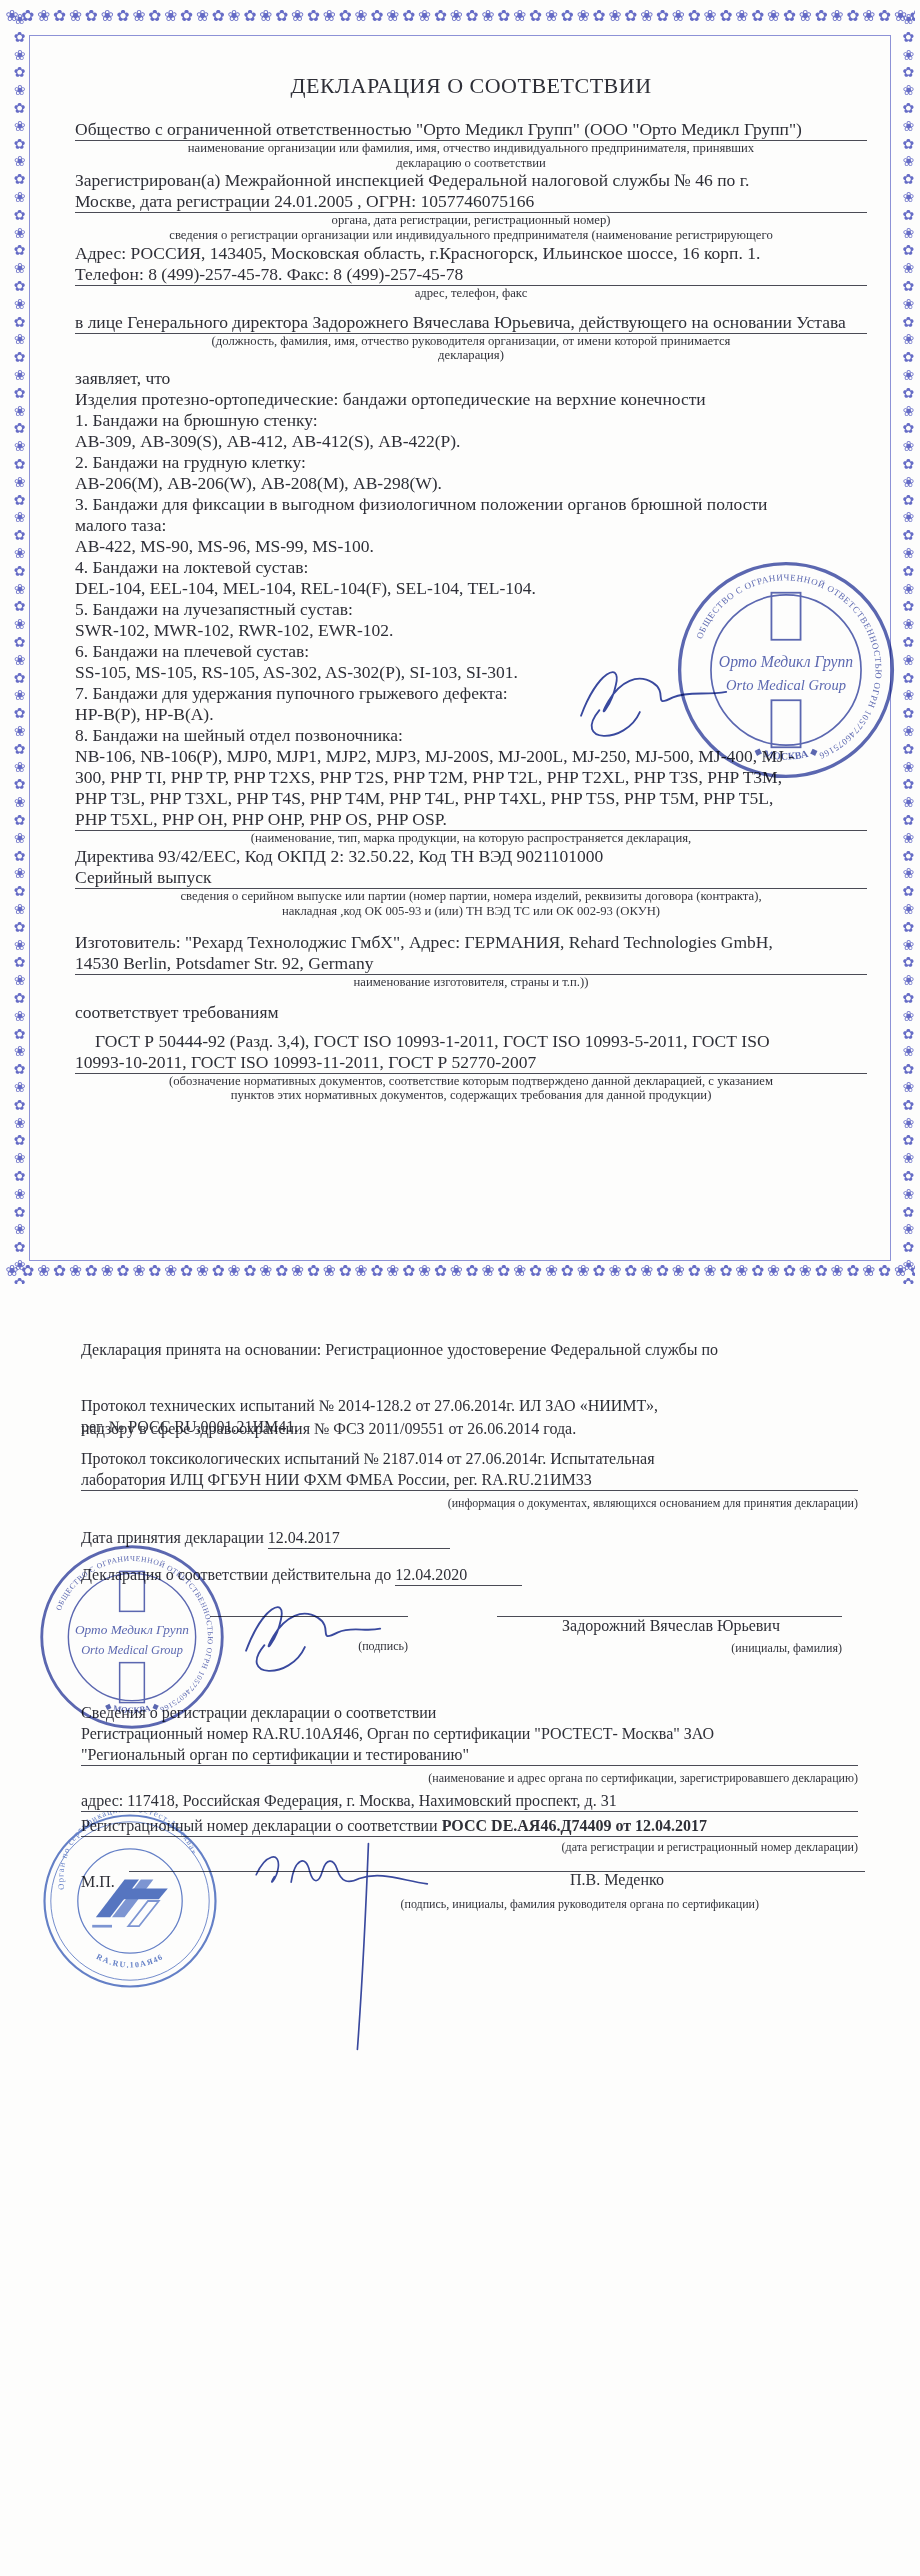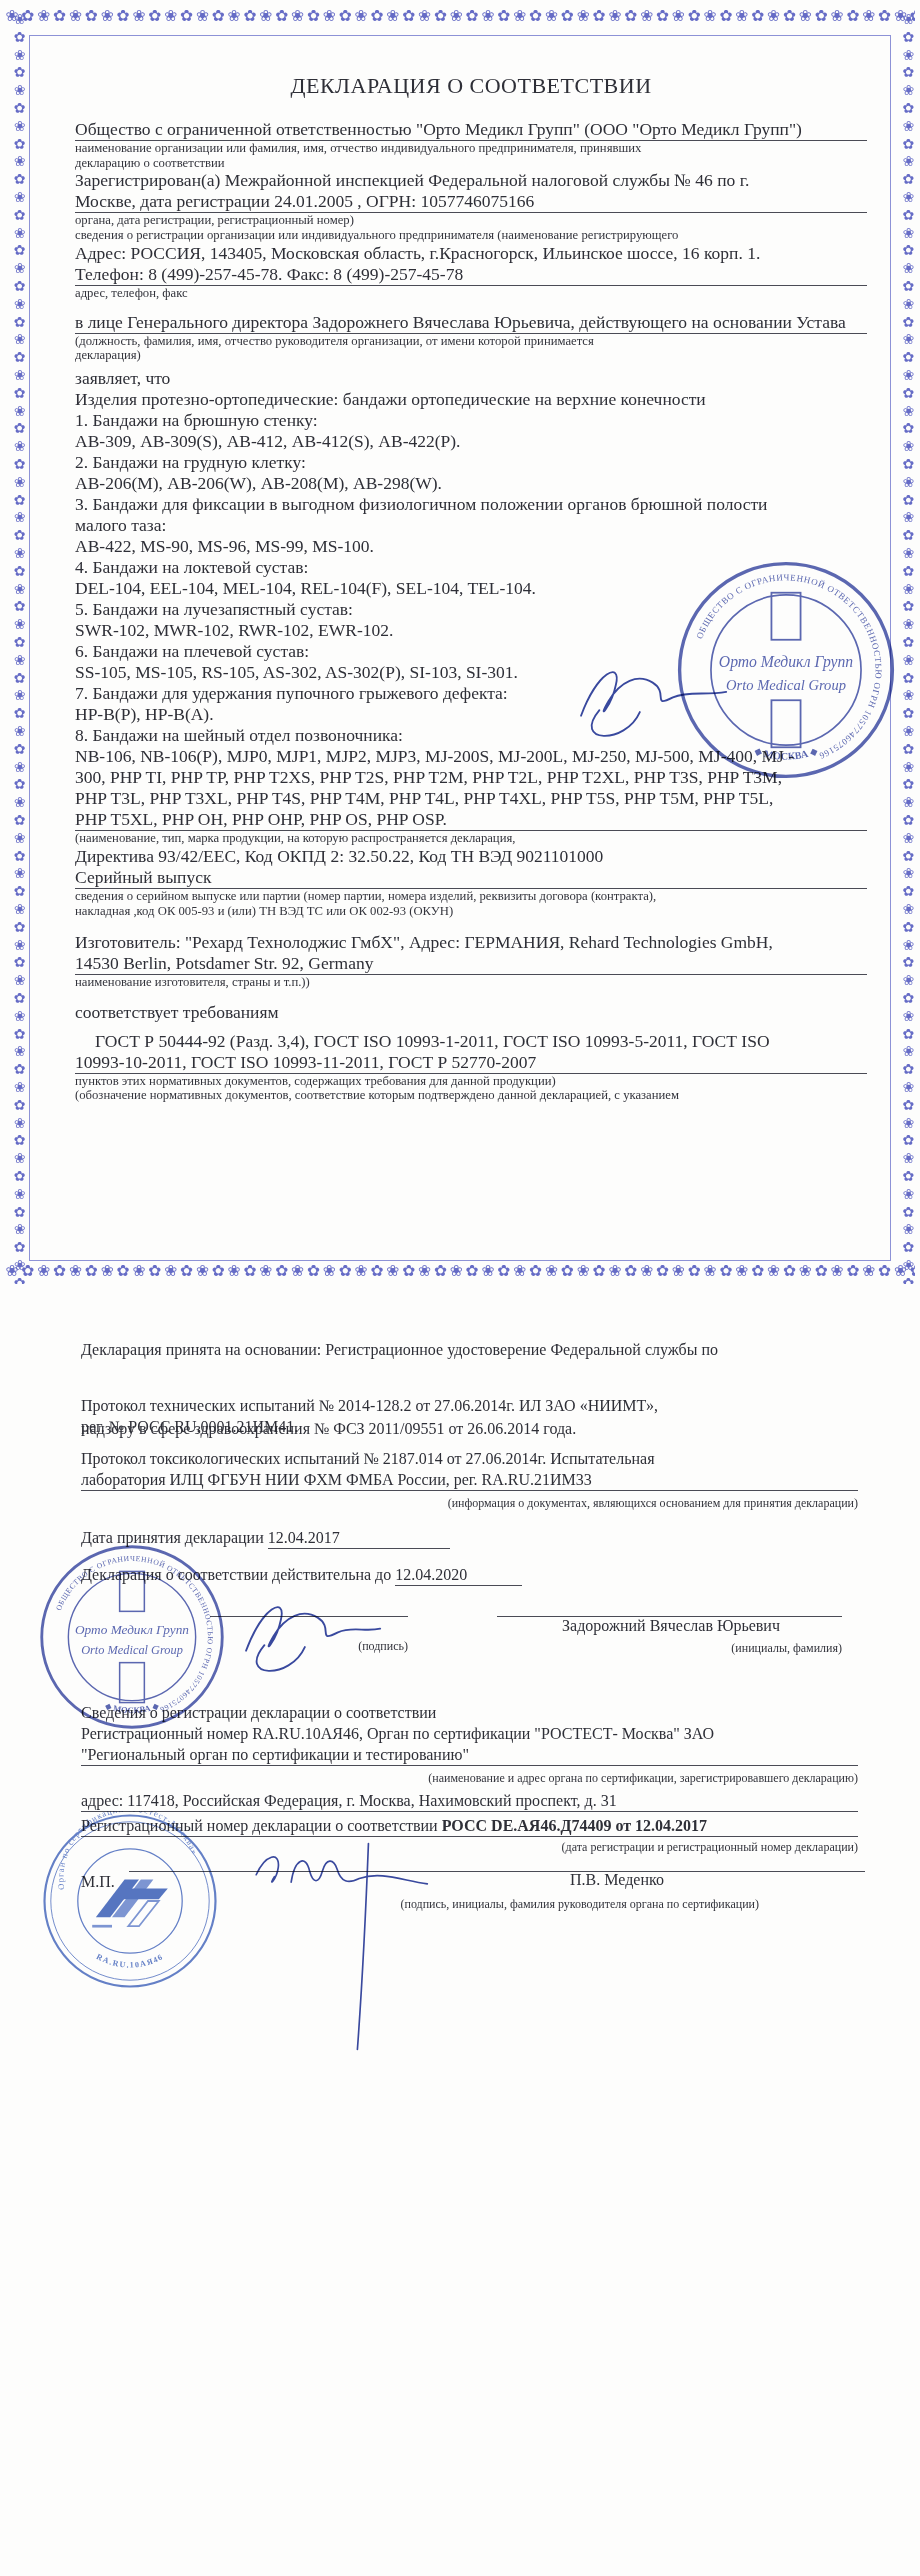--- a/index.html
+++ b/index.html
@@ -15,21 +15,21 @@
            font-size:14px;letter-spacing:1.8px;}
   .strip.left{left:4.6px;}
   .strip.right{right:4.6px;}
   .inner-rect{position:absolute;left:29px;right:29px;top:35px;height:1224px;
               border:0.9px solid #8d92d6;}
   
   .doc-content{position:absolute;left:75px;right:53px;top:42px;}
   .doc-title{font-size:22px;font-weight:normal;text-align:center;letter-spacing:0.5px;
              margin:31px 0 20px 0;}
   .b{font-size:17.5px;line-height:21px;}
-  .cap{font-size:12.7px;line-height:14.7px;color:#33343c;}
+  .cap{font-size:12.7px;line-height:14.7px;text-align:center;color:#33343c;}
   .ul-full{border-bottom:1.4px solid #4a4b55;}
   .mt12{margin-top:11px;} .mt6{margin-top:5.5px;} .mt14{margin-top:13px;} .mt8{margin-top:7.4px;margin-left:20px;}
   
   .p2{position:absolute;left:81px;width:777px;font-size:16px;line-height:21px;}
   .p2cap{position:absolute;font-size:12px;line-height:14.7px;text-align:right;color:#33343c;}
   .uline{position:absolute;border-bottom:1.4px solid #4a4b55;}
   .val-ul{border-bottom:1.4px solid #4a4b55;display:inline-block;}
   .bold{font-weight:bold;}
   
   .stamp{position:absolute;mix-blend-mode:multiply;opacity:.88;}
@@ -97,22 +97,22 @@
     <div class="cap">сведения о серийном выпуске или партии (номер партии, номера изделий, реквизиты договора (контракта),</div>
     <div class="cap">накладная ,код ОК 005-93 и (или) ТН ВЭД ТС или ОК 002-93 (ОКУН)</div>
 
     <div class="b mt14">Изготовитель: "Рехард Технолоджис ГмбХ", Адрес: ГЕРМАНИЯ, Rehard Technologies GmbH,</div>
     <div class="b ul-full">14530 Berlin, Potsdamer Str. 92, Germany</div>
     <div class="cap">наименование изготовителя, страны и т.п.))</div>
 
     <div class="b mt14">соответствует требованиям</div>
     <div class="b mt8">ГОСТ Р 50444-92 (Разд. 3,4), ГОСТ  ISO 10993-1-2011, ГОСТ  ISO 10993-5-2011, ГОСТ  ISO</div>
     <div class="b ul-full">10993-10-2011, ГОСТ  ISO 10993-11-2011, ГОСТ Р 52770-2007</div>
+    <div class="cap">(обозначение нормативных документов, соответствие которым подтверждено данной декларацией, с указанием</div>
     <div class="cap">пунктов этих нормативных документов, содержащих требования для данной продукции)</div>
-    <div class="cap">(обозначение нормативных документов, соответствие которым подтверждено данной декларацией, с указанием</div>
   </div>
 
   <div class="p2" style="top:1339px">Декларация принята на основании: Регистрационное удостоверение Федеральной службы по</div>
   <div class="p2" style="top:1418px">надзору в сфере здравоохранения № ФСЗ 2011/09551 от 26.06.2014 года.</div>
   <div class="p2" style="top:1395px">Протокол  технических испытаний № 2014-128.2 от 27.06.2014г. ИЛ ЗАО «НИИМТ»,</div>
   <div class="p2" style="top:1416px">рег. № РОСС RU.0001.21ИМ41.</div>
   <div class="p2" style="top:1448px">Протокол токсикологических испытаний № 2187.014 от 27.06.2014г. Испытательная</div>
   <div class="p2 ul-full" style="top:1469px">лаборатория ИЛЦ ФГБУН НИИ ФХМ ФМБА России, рег. RA.RU.21ИМ33</div>
   <div class="p2cap" style="top:1496px;left:81px;width:777px">(информация о документах, являющихся основанием для принятия декларации)</div>
 

